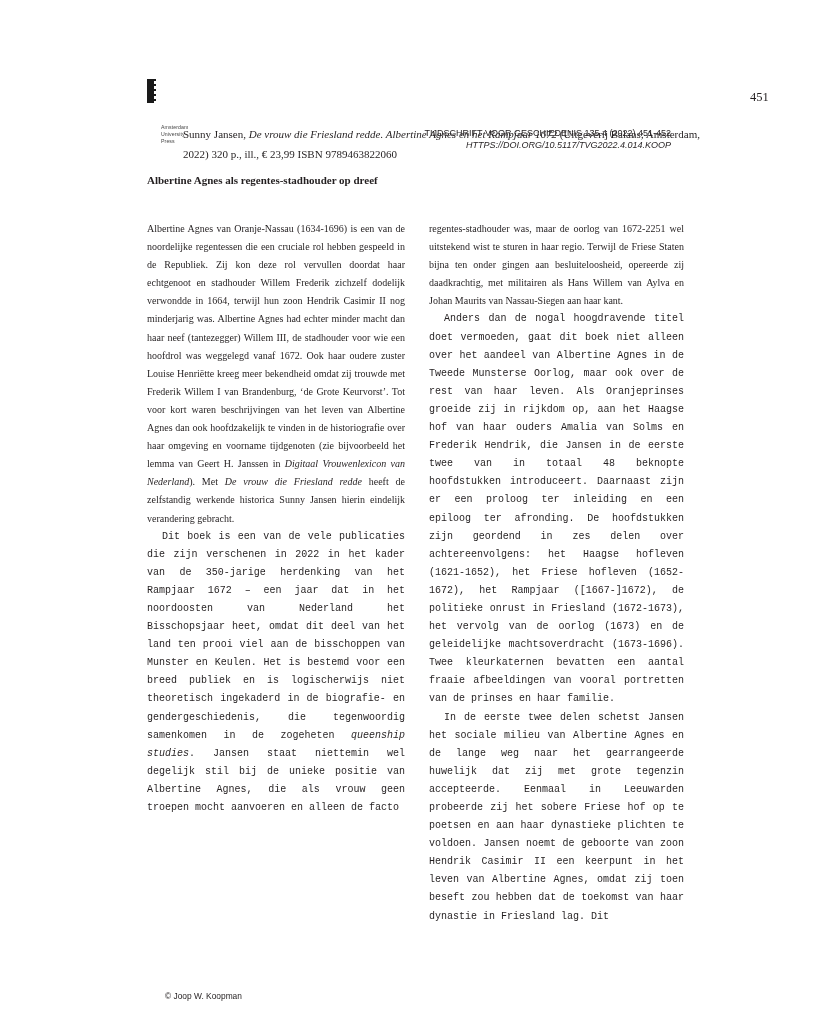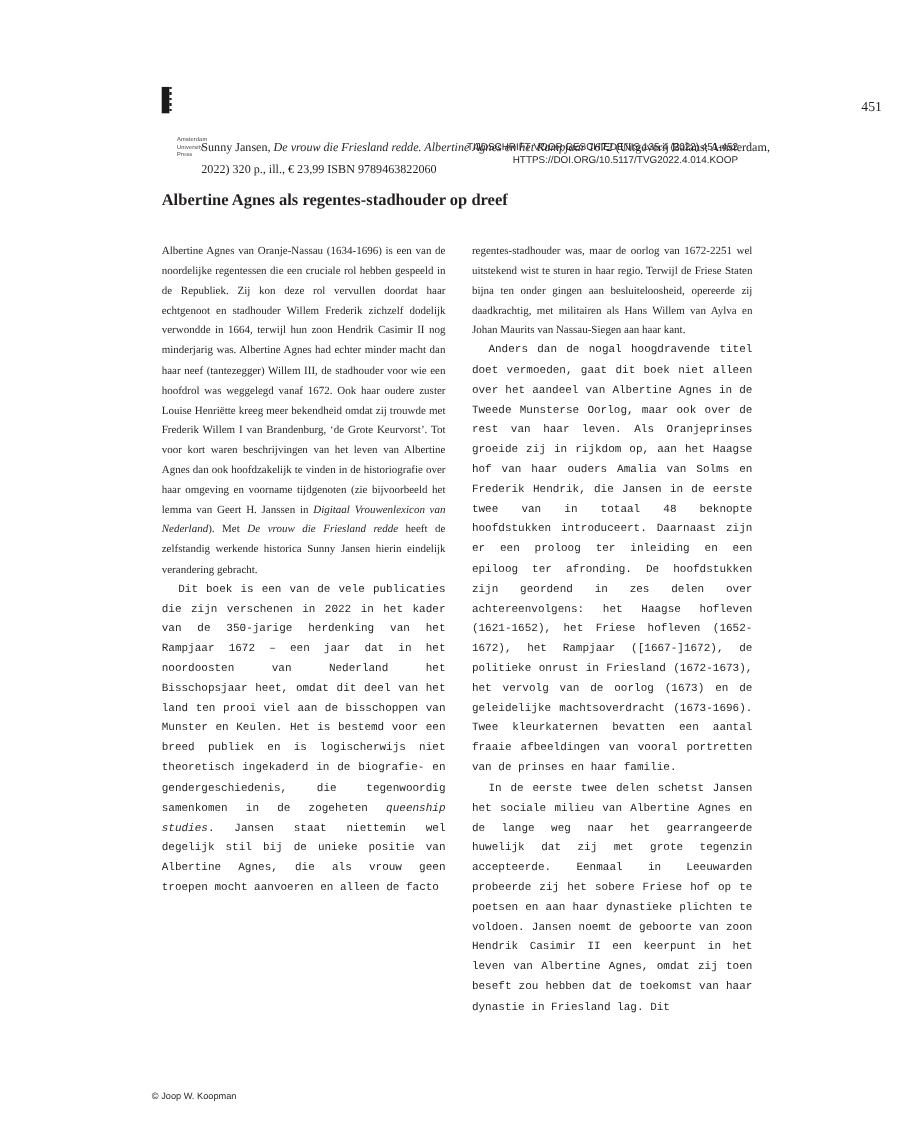--- a/index.html
+++ b/index.html
@@ -7,35 +7,35 @@
   .serif { font-family: "Liberation Serif", "DejaVu Serif", serif; }
   .sans { font-family: "Liberation Sans", "DejaVu Sans", sans-serif; margin-top: 44px; }
 
   .logo { position: absolute; left: 147px; top: 79px; display: flex; align-items: flex-start; }
   .logo-mark { width: 7px; height: 24px; background: #1a1a1a; position: relative; }
   .logo-mark::after { content: ""; position: absolute; right: -2px; top: 0; width: 2px; height: 24px;
     background: repeating-linear-gradient(to bottom, #1a1a1a 0 2px, transparent 2px 5px); }
   .logo-text { margin-left: 7px; font-size: 5.2px; line-height: 7px; color: #444; letter-spacing: 0.1px; padding-top: 1px; }
 
   .journal { position: absolute; right: 160px; top: 83px; text-align: right; font-size: 9px; line-height: 12px; color: #231f20; }
-  .journal .doi { }
-  .pagenum { position: absolute; left: 750px; top: 90px; font-size: 12.5px; margin-left: 33px; }
+  .journal .doi { font-style: italic; }
+  .pagenum { position: absolute; left: 750px; top: 90px; font-size: 12.5px; }
 
   .citation { position: absolute; left: 147px; top: 124px; width: 540px; font-size: 11px; line-height: 20px; margin-left: 36px; }
   .citation i { font-style: italic; }
-  .heading { position: absolute; left: 147px; top: 174px; font-size: 15px; font-weight: bold; }
+  .heading { position: absolute; left: 147px; top: 174px; font-size: 11px; font-weight: bold; }
 
   .col { position: absolute; top: 220px; width: 258px; font-size: 10px; line-height: 18.1px; text-align: justify; hyphens: manual; }
   .col.left { left: 147px; }
   .col.right { left: 429px; width: 255px; }
   .col p { margin: 0; }
   .col p.indent { text-indent: 15px; font-family: Liberation Mono, monospace; }
   .col i { font-style: italic; }
 
-  .footer { position: absolute; left: 138px; top: 946px; font-size: 8.4px; line-height: 12px; color: #231f20; }
+  .footer { position: absolute; left: 165px; top: 946px; font-size: 8.4px; line-height: 12px; color: #231f20; }
 </style>
 </head>
 <body>
 
 <div class="logo">
   <div class="logo-mark"></div>
   <div class="logo-text sans">
     <div>Amsterdam</div>
     <div>University</div>
     <div>Press</div>

